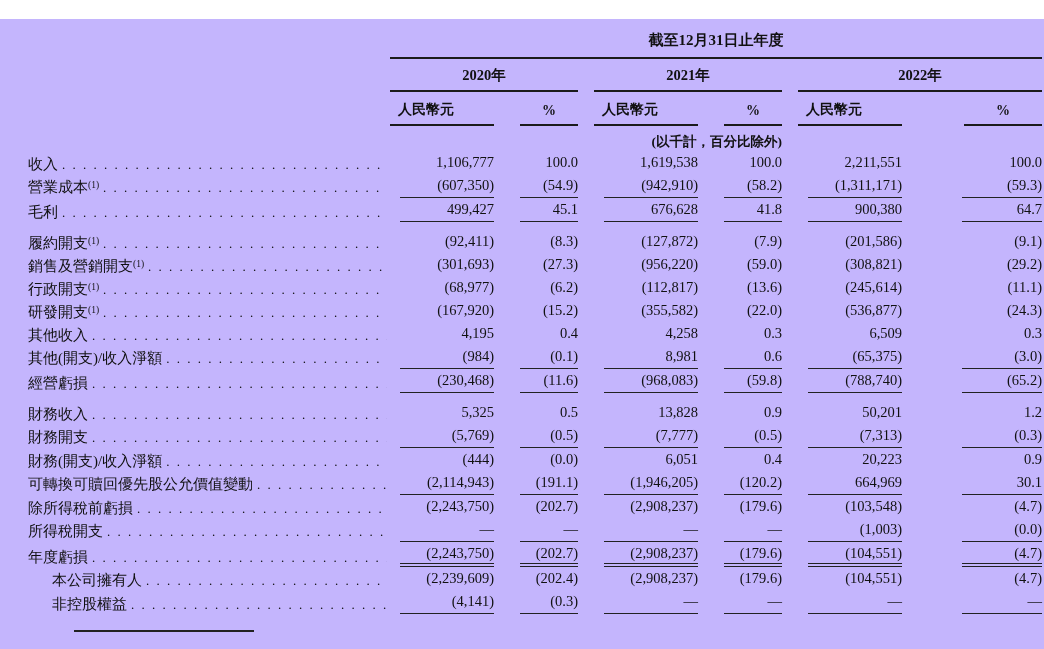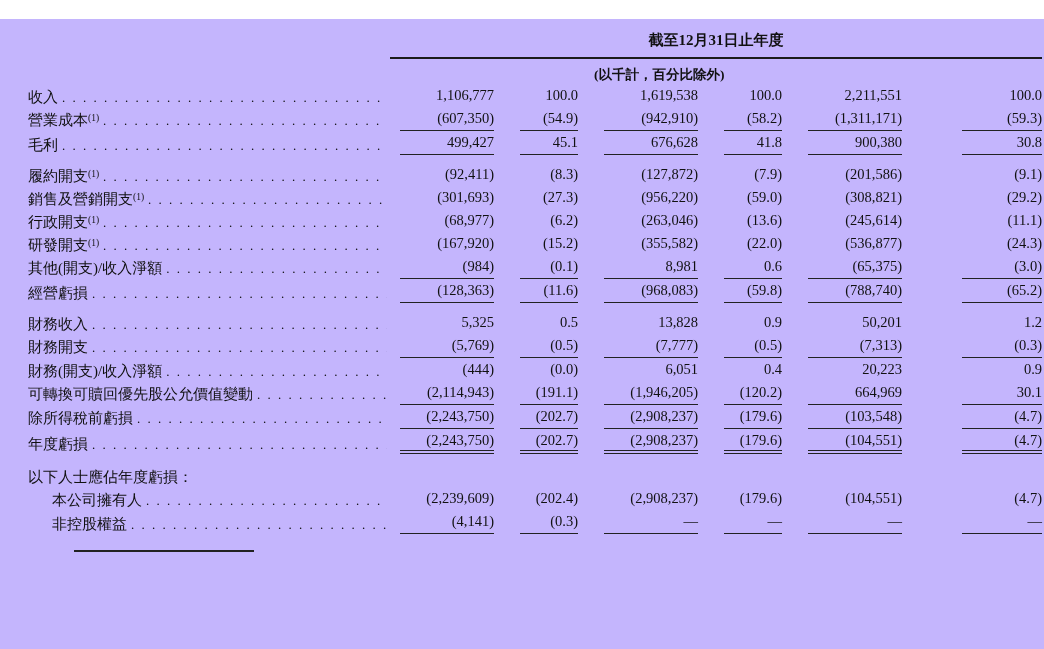--- a/index.html
+++ b/index.html
@@ -27,21 +27,21 @@
   }
   .sub th{padding-top:9px;}
   .subcell{
     border-bottom:2px solid #1b1b1b;padding:0 0 5px 0;
     font-weight:bold;font-size:14px;text-align:center;white-space:nowrap;
   }
   .subcell.cur{text-align:left;padding-left:8px;}
   .subcell.pc{margin-left:26px;}
   .subcell.pc3{margin-left:62px;}
   .notecell{
-    text-align:left;font-weight:bold;font-size:13.5px;
+    text-align:right;font-weight:bold;font-size:13.5px;
     padding-top:7px;white-space:nowrap;
   }
 
   
   td.label{font-size:15px;}
   td.num{font-size:14.5px;}
   tr.bold{font-weight:bold;}
   .lf{display:flex;align-items:baseline;overflow:hidden;}
   .lt{white-space:nowrap;}
   sup.fn{font-size:9.5px;position:relative;top:-4px;line-height:0;}
@@ -78,20 +78,57 @@
         <col class="p">
         <col class="g">
         <col class="v">
         <col class="p3">
   </colgroup>
   <thead>
     <tr>
       <th></th>
       <th colspan="8" class="span-title">截至12月31日止年度</th>
     </tr>
+    <tr class="yr">
+      <th></th>
+      <th colspan="2">
+            <div class="yearcell">2020年</div>
+          </th>
+      <th></th>
+      <th colspan="2">
+            <div class="yearcell">2021年</div>
+          </th>
+      <th></th>
+      <th colspan="2">
+            <div class="yearcell">2022年</div>
+          </th>
+    </tr>
+    <tr class="sub">
+      <th></th>
+      <th>
+            <div class="subcell cur">人民幣元</div>
+          </th>
+      <th>
+            <div class="subcell pc">%</div>
+          </th>
+      <th></th>
+      <th>
+            <div class="subcell cur">人民幣元</div>
+          </th>
+      <th>
+            <div class="subcell pc">%</div>
+          </th>
+      <th></th>
+      <th>
+            <div class="subcell cur">人民幣元</div>
+          </th>
+      <th>
+            <div class="subcell pc pc3">%</div>
+          </th>
+    </tr>
     <tr>
       <th colspan="4"></th>
       <th colspan="2" class="notecell">(以千計，百分比除外)</th>
       <th colspan="3"></th>
     </tr>
   </thead>
   <tbody>
 
     <tr class="bold">
       <td class="label">
@@ -172,21 +209,21 @@
             <div class="cell">676,628</div>
           </td>
       <td class="num p">
             <div class="cell">41.8</div>
           </td>
       <td></td>
       <td class="num v">
             <div class="cell">900,380</div>
           </td>
       <td class="num p p3">
-            <div class="cell">30.8</div>
+            <div class="cell">64.7</div>
           </td>
     </tr>
 
     <tr class="sp">
       <td class="label">
             <div class="lf">
               <span class="lt">履約開支</span>
               <sup class="fn">(1)</sup>
               <span class="dots"></span>
             </div>
@@ -252,21 +289,21 @@
             </div>
           </td>
       <td class="num v">
             <div class="cell">(68,977)</div>
           </td>
       <td class="num p">
             <div class="cell">(6.2)</div>
           </td>
       <td></td>
       <td class="num v">
-            <div class="cell">(263,046)</div>
+            <div class="cell">(112,817)</div>
           </td>
       <td class="num p">
             <div class="cell">(13.6)</div>
           </td>
       <td></td>
       <td class="num v">
             <div class="cell">(245,614)</div>
           </td>
       <td class="num p p3">
             <div class="cell">(11.1)</div>
@@ -296,20 +333,49 @@
           </td>
       <td></td>
       <td class="num v">
             <div class="cell">(536,877)</div>
           </td>
       <td class="num p p3">
             <div class="cell">(24.3)</div>
           </td>
     </tr>
 
+    <tr>
+      <td class="label">
+            <div class="lf">
+              <span class="lt">其他收入</span>
+              <sup class="fn"></sup>
+              <span class="dots"></span>
+            </div>
+          </td>
+      <td class="num v">
+            <div class="cell">4,195</div>
+          </td>
+      <td class="num p">
+            <div class="cell">0.4</div>
+          </td>
+      <td></td>
+      <td class="num v">
+            <div class="cell">4,258</div>
+          </td>
+      <td class="num p">
+            <div class="cell">0.3</div>
+          </td>
+      <td></td>
+      <td class="num v">
+            <div class="cell">6,509</div>
+          </td>
+      <td class="num p p3">
+            <div class="cell">0.3</div>
+          </td>
+    </tr>
 
     <tr>
       <td class="label">
             <div class="lf">
               <span class="lt">其他(開支)/收入淨額</span>
               <sup class="fn"></sup>
               <span class="dots"></span>
             </div>
           </td>
       <td class="num v">
@@ -336,21 +402,21 @@
 
     <tr class="bold rt rb">
       <td class="label">
             <div class="lf">
               <span class="lt">經營虧損</span>
               <sup class="fn"></sup>
               <span class="dots"></span>
             </div>
           </td>
       <td class="num v">
-            <div class="cell">(128,363)</div>
+            <div class="cell">(230,468)</div>
           </td>
       <td class="num p">
             <div class="cell">(11.6)</div>
           </td>
       <td></td>
       <td class="num v">
             <div class="cell">(968,083)</div>
           </td>
       <td class="num p">
             <div class="cell">(59.8)</div>
@@ -507,20 +573,49 @@
           </td>
       <td></td>
       <td class="num v">
             <div class="cell">(103,548)</div>
           </td>
       <td class="num p p3">
             <div class="cell">(4.7)</div>
           </td>
     </tr>
 
+    <tr>
+      <td class="label">
+            <div class="lf">
+              <span class="lt">所得稅開支</span>
+              <sup class="fn"></sup>
+              <span class="dots"></span>
+            </div>
+          </td>
+      <td class="num v">
+            <div class="cell">—</div>
+          </td>
+      <td class="num p">
+            <div class="cell">—</div>
+          </td>
+      <td></td>
+      <td class="num v">
+            <div class="cell">—</div>
+          </td>
+      <td class="num p">
+            <div class="cell">—</div>
+          </td>
+      <td></td>
+      <td class="num v">
+            <div class="cell">(1,003)</div>
+          </td>
+      <td class="num p p3">
+            <div class="cell">(0.0)</div>
+          </td>
+    </tr>
 
     <tr class="bold rt rdb">
       <td class="label">
             <div class="lf">
               <span class="lt">年度虧損</span>
               <sup class="fn"></sup>
               <span class="dots"></span>
             </div>
           </td>
       <td class="num v">
@@ -538,49 +633,20 @@
           </td>
       <td></td>
       <td class="num v">
             <div class="cell">(104,551)</div>
           </td>
       <td class="num p p3">
             <div class="cell">(4.7)</div>
           </td>
     </tr>
 
-    <tr class="bold sp-lg nodots">
-      <td class="label">
-            <div class="lf">
-              <span class="lt">以下人士應佔年度虧損：</span>
-              <sup class="fn"></sup>
-              <span class="dots"></span>
-            </div>
-          </td>
-      <td class="num v">
-            <div class="cell"></div>
-          </td>
-      <td class="num p">
-            <div class="cell"></div>
-          </td>
-      <td></td>
-      <td class="num v">
-            <div class="cell"></div>
-          </td>
-      <td class="num p">
-            <div class="cell"></div>
-          </td>
-      <td></td>
-      <td class="num v">
-            <div class="cell"></div>
-          </td>
-      <td class="num p p3">
-            <div class="cell"></div>
-          </td>
-    </tr>
 
     <tr class="indent">
       <td class="label">
             <div class="lf">
               <span class="lt">本公司擁有人</span>
               <sup class="fn"></sup>
               <span class="dots"></span>
             </div>
           </td>
       <td class="num v">

